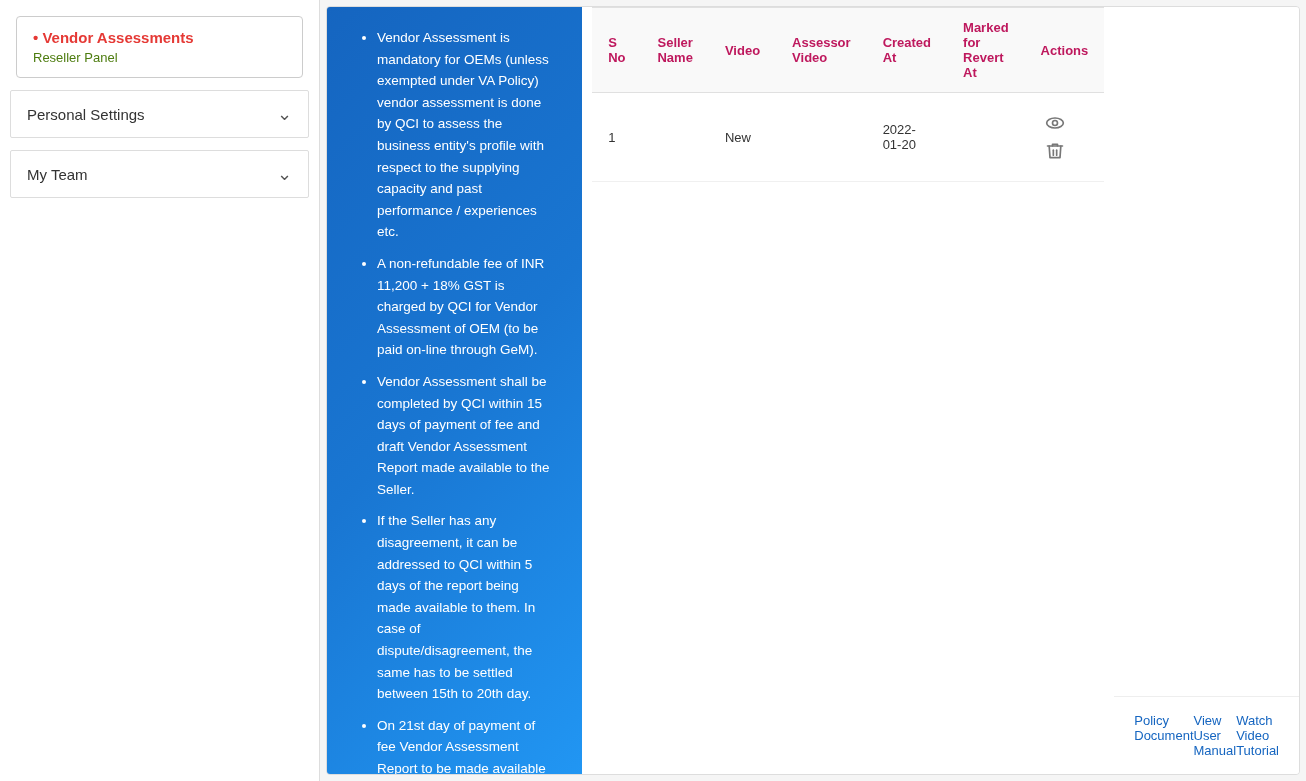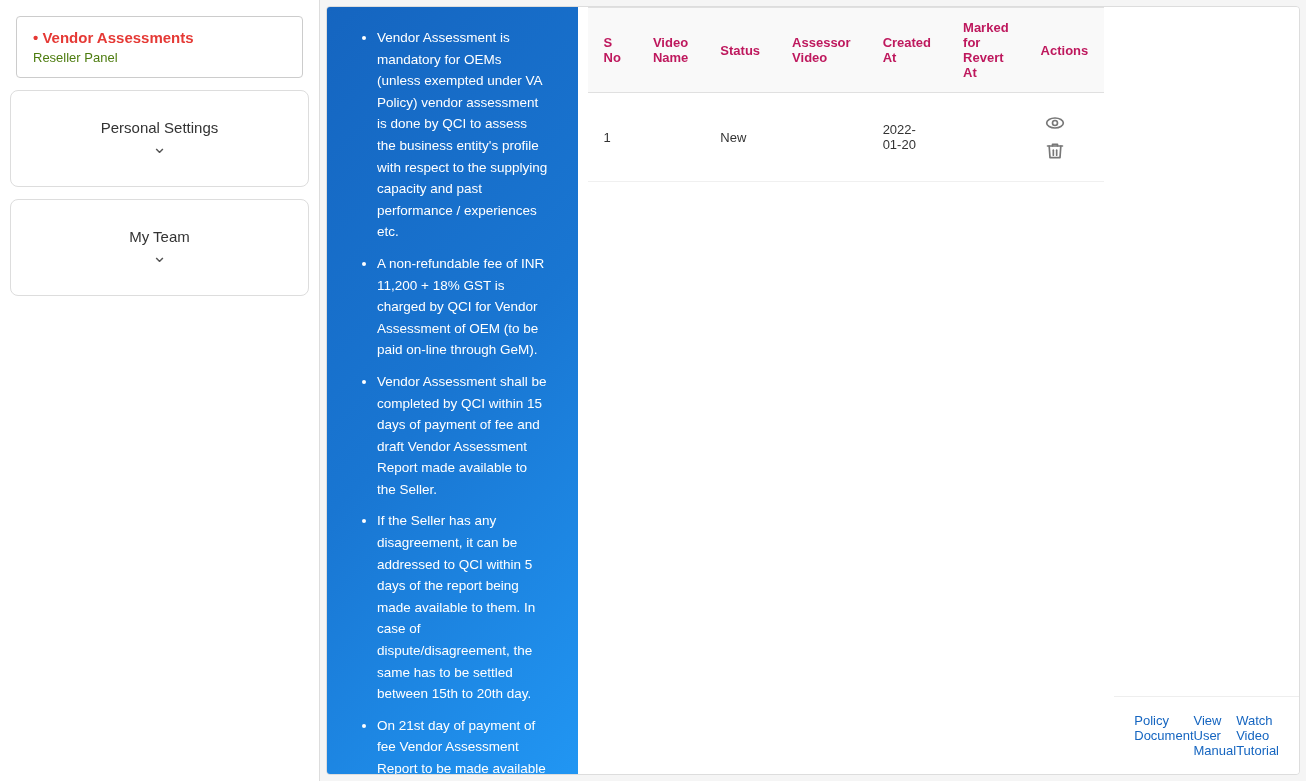--- a/index.html
+++ b/index.html
@@ -40,26 +40,25 @@
     .sidebar-reseller-panel {
       color: #4d7c0f;
       font-size: 13px;
       margin-top: 4px;
     }
     .sidebar-collapsible {
       display: flex;
       justify-content: space-between;
       align-items: center;
       border: 1px solid #ddd;
-      border-radius: 8px;
+      border-radius: 2px;
       margin: 6px 10px;
-      padding: 28px 16px;
-      cursor: pointer;
-      background: #fff;
-      flex-direction: column;
+      padding: 12px 16px;
+      cursor: pointer;
+      background: #fff;
     }
     .sidebar-collapsible-label {
       font-size: 15px;
       color: #333;
       font-weight: 500;
     }
     .chevron {
       font-size: 18px;
       color: #555;
     }
@@ -223,22 +222,22 @@
         <li>On 21st day of payment of fee Vendor Assessment Report to be made available on GeM portal.</li>
       </ul>
   </div>
 
 
   <div class="table-container">
     <table>
       <thead>
         <tr>
           <th>S No</th>
-          <th>Video Name</th>
-          <th>Status</th>
+          <th>Seller Name</th>
+          <th>Video</th>
           <th>Assessor Video</th>
           <th>Created At</th>
           <th>Marked for Revert At</th>
           <th>Actions</th>
         </tr>
       </thead>
       <tbody id="table-body">
       <tr>
       <td>1</td>
       <td></td>

